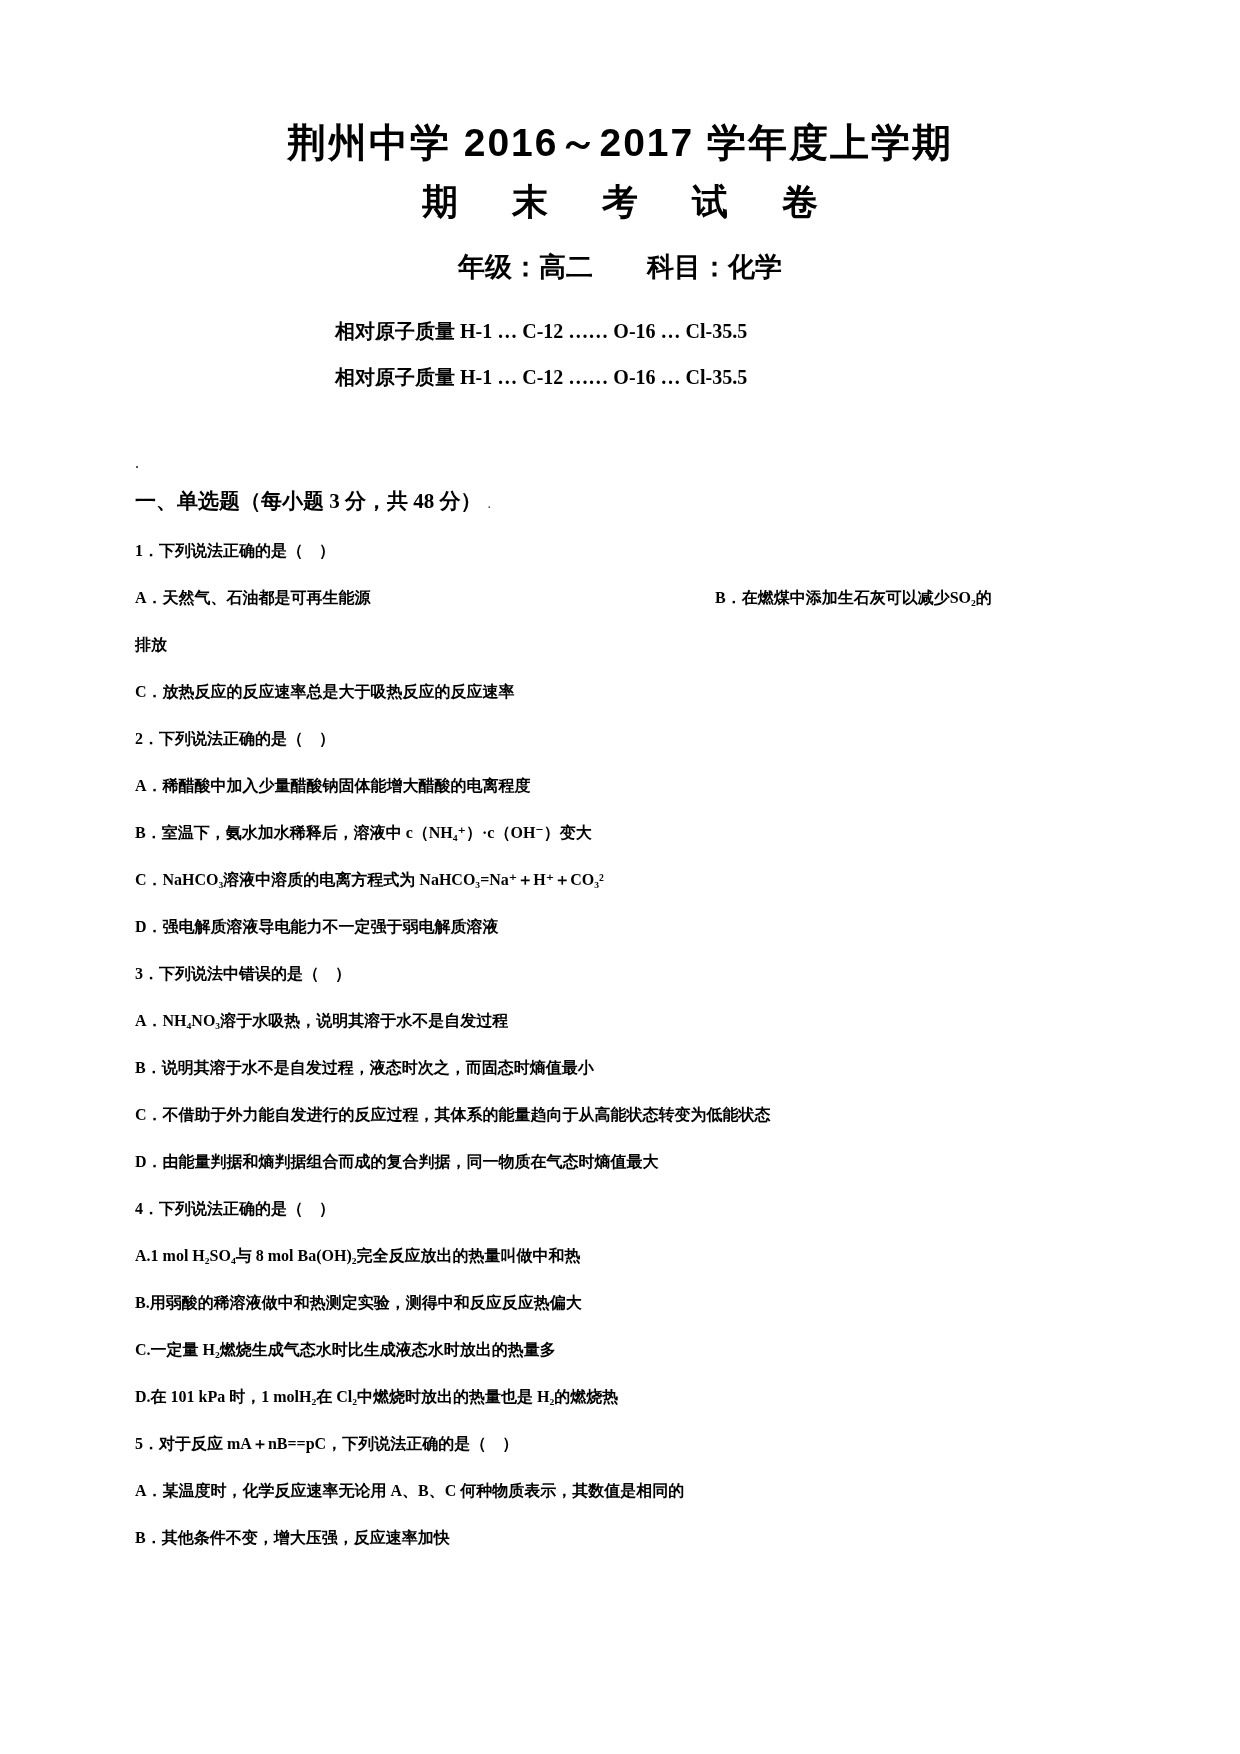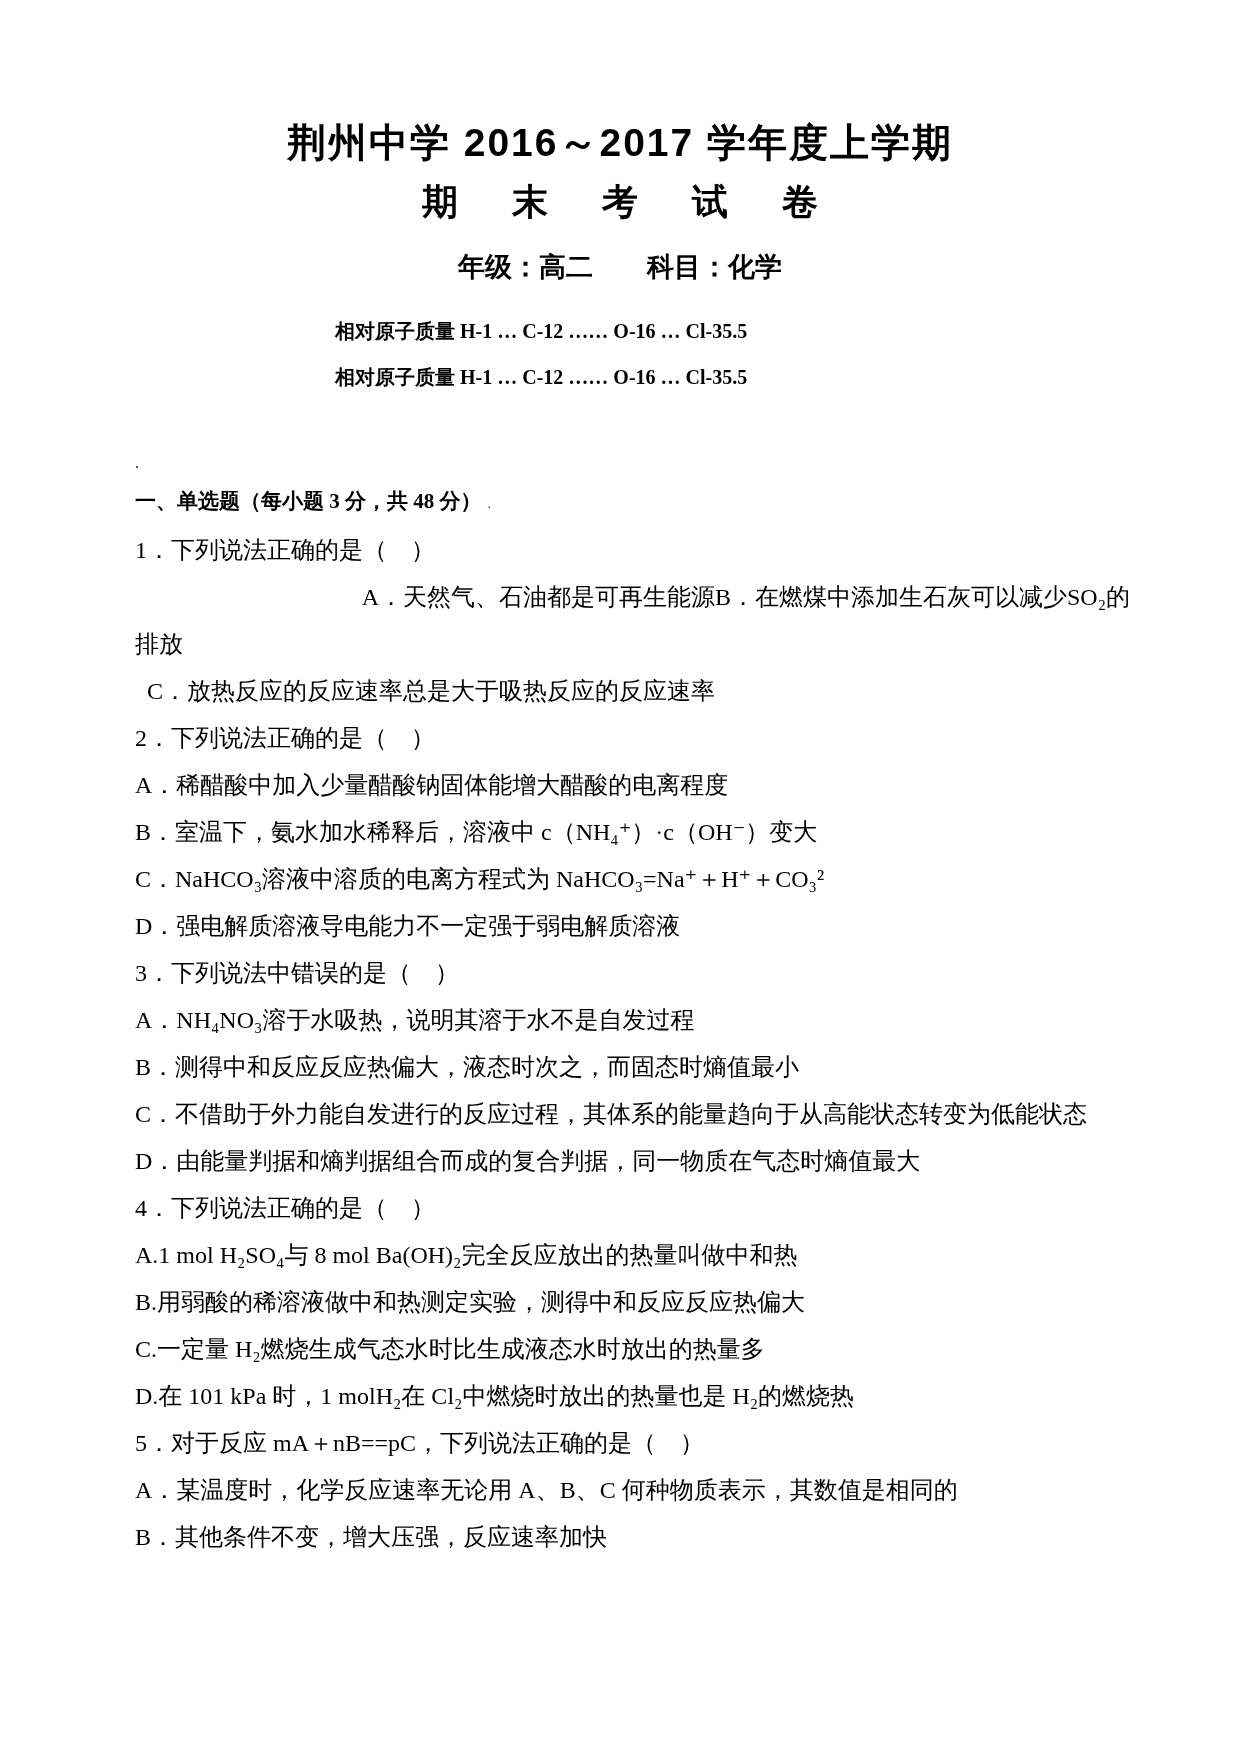--- a/index.html
+++ b/index.html
@@ -63,25 +63,26 @@
     line-height:47px;
   }
   .section-heading .tiny-dot {
     font-weight:normal;
     font-size:14px;
     color:#444;
     margin-left:6px;
   }
 
   .body-line {
-    font-size:24px;
+    font-size:16px;
     line-height:47px;
     white-space:nowrap;
+    font-weight:bold;
   }
-  .twocol { display:flex;text-align:right; }
+  .twocol { display:flex; }
   .twocol .col-left { width:580px; flex:0 0 580px; }
   .twocol .col-right { flex:1; }
 
   .footer {
     position:absolute;
     top:1630px;
     left:0; right:0;
     text-align:center;
     font-size:20px;
     line-height:30px;
@@ -116,21 +117,21 @@
     </div>
 
     <div class="body-line">2．下列说法正确的是（　）</div>
     <div class="body-line">A．稀醋酸中加入少量醋酸钠固体能增大醋酸的电离程度</div>
     <div class="body-line">B．室温下，氨水加水稀释后，溶液中 c（NH₄⁺）·c（OH⁻）变大</div>
     <div class="body-line">C．NaHCO₃溶液中溶质的电离方程式为 NaHCO₃=Na⁺＋H⁺＋CO₃²</div>
     <div class="body-line">D．强电解质溶液导电能力不一定强于弱电解质溶液</div>
 
     <div class="body-line">3．下列说法中错误的是（　）</div>
     <div class="body-line">A．NH₄NO₃溶于水吸热，说明其溶于水不是自发过程</div>
-    <div class="body-line">B．测得中和反应反应热偏大，液态时次之，而固态时熵值最小</div>
+    <div class="body-line">B．说明其溶于水不是自发过程，液态时次之，而固态时熵值最小</div>
     <div class="body-line">C．不借助于外力能自发进行的反应过程，其体系的能量趋向于从高能状态转变为低能状态</div>
     <div class="body-line">D．由能量判据和熵判据组合而成的复合判据，同一物质在气态时熵值最大</div>
 
     <div class="body-line">4．下列说法正确的是（　）</div>
     <div class="body-line">A.1 mol H₂SO₄与 8 mol Ba(OH)₂完全反应放出的热量叫做中和热</div>
     <div class="body-line">B.用弱酸的稀溶液做中和热测定实验，测得中和反应反应热偏大</div>
     <div class="body-line">C.一定量 H₂燃烧生成气态水时比生成液态水时放出的热量多</div>
     <div class="body-line">D.在 101 kPa 时，1 molH₂在 Cl₂中燃烧时放出的热量也是 H₂的燃烧热</div>
 
     <div class="body-line">5．对于反应 mA＋nB==pC，下列说法正确的是（　）</div>

